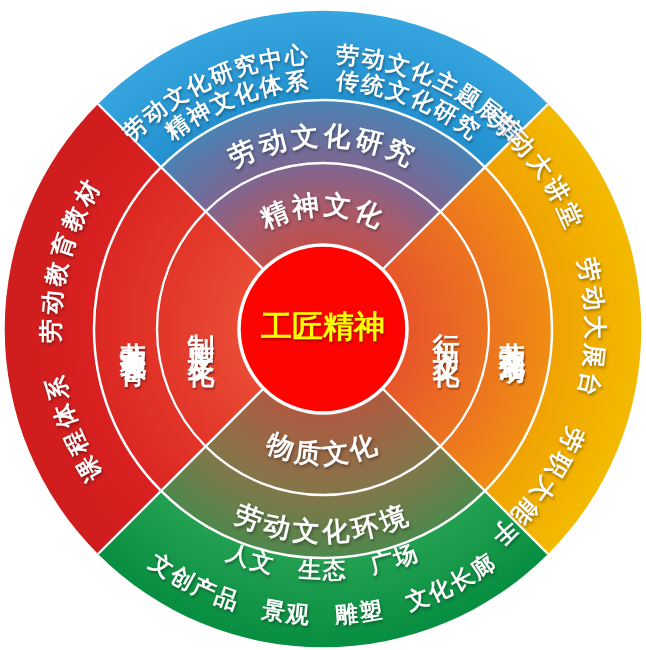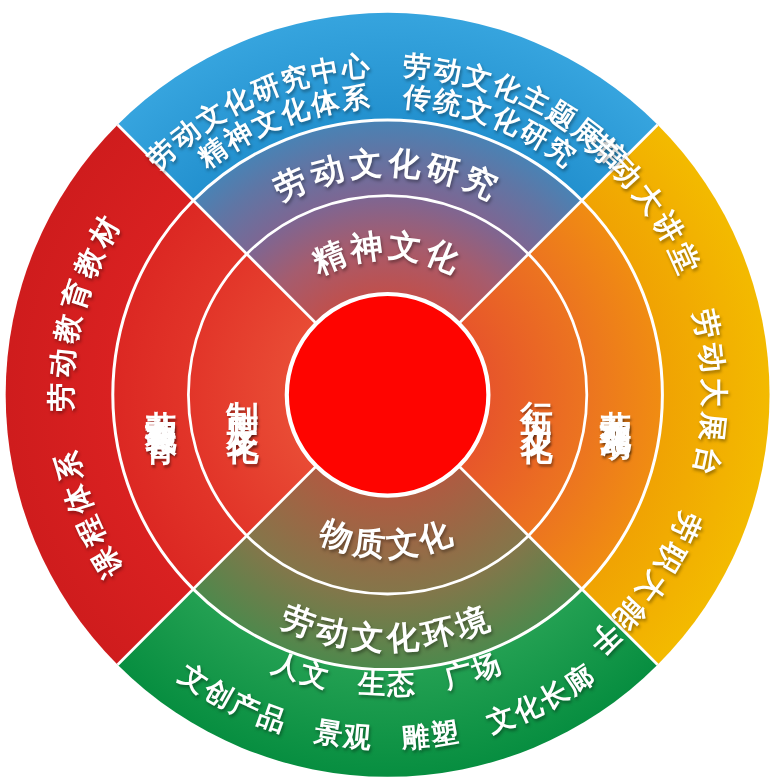--- a/index.html
+++ b/index.html
@@ -139,15 +139,16 @@
       <textPath href="#pRightArc" startOffset="50%" text-anchor="middle">劳动大讲堂　劳动大展台　劳职大能手</textPath>
     </text>
   </svg>
 
   <div class="vcol vcol-mid" style="left:134px;top:331px;">劳动文化教育</div>
   <div class="vcol vcol-inner" style="left:201px;top:330px;">制度文化</div>
   <div class="vcol vcol-inner" style="left:446px;top:330px;">行为文化</div>
   <div class="vcol vcol-mid" style="left:513px;top:331px;">劳动文化活动</div>
 
   <div class="center-text">
+    <div>工匠精神</div>
   </div>
 
 </div>
 
 </body></html>

